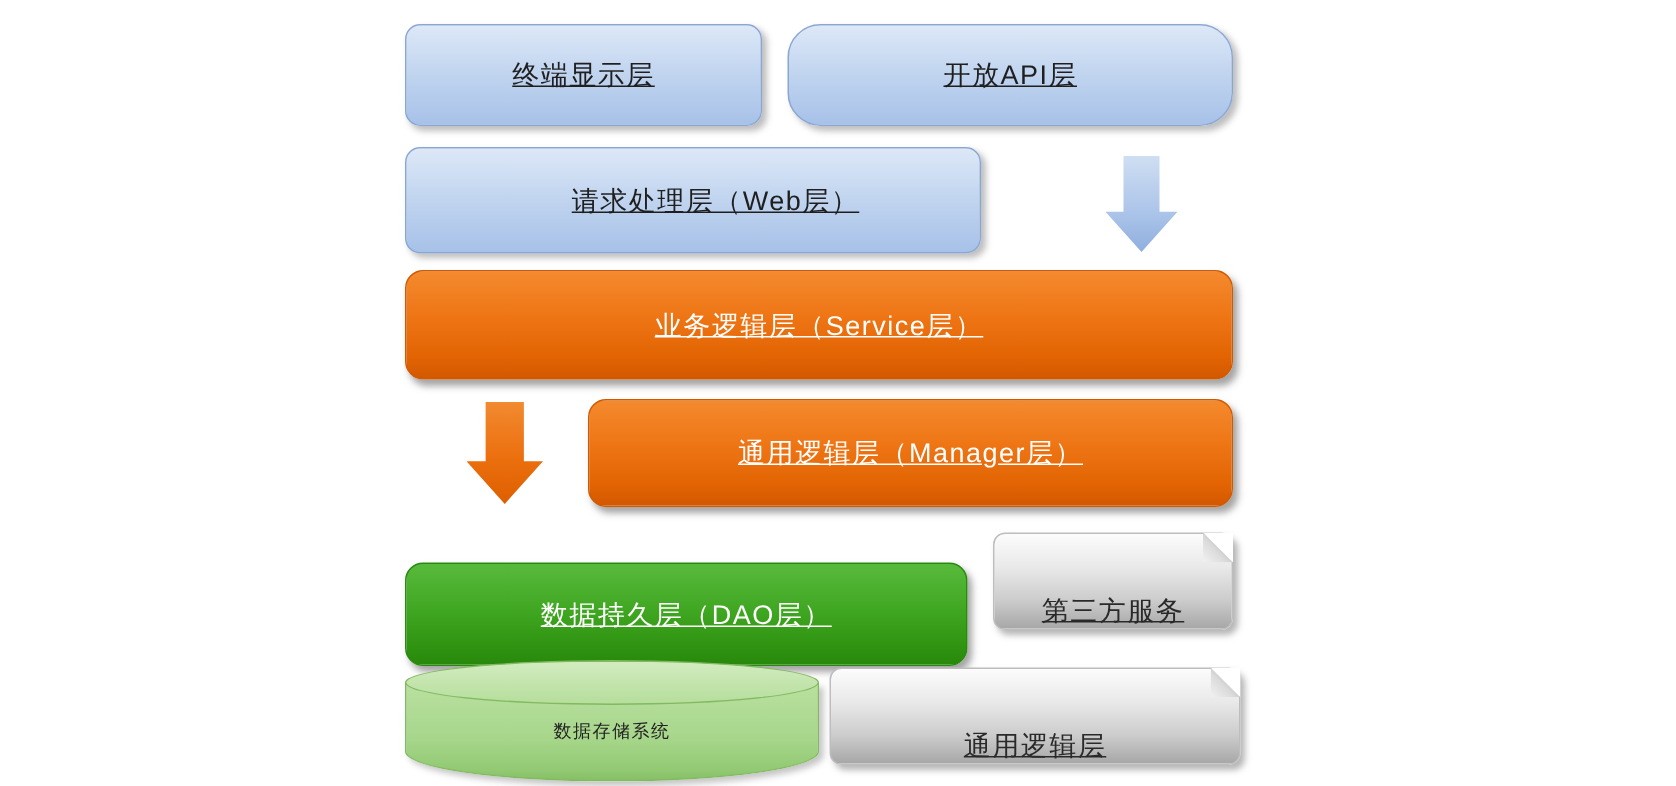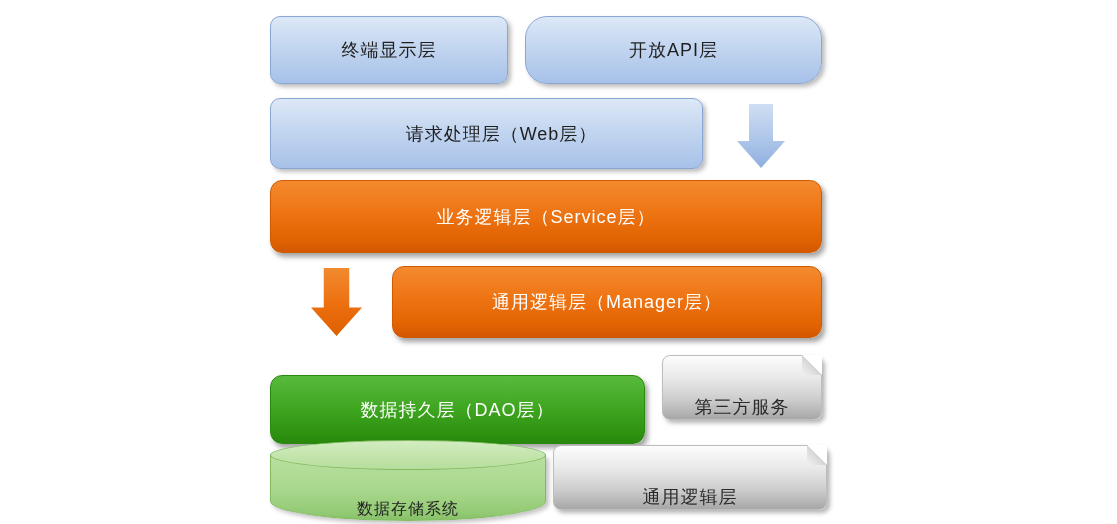--- a/index.html
+++ b/index.html
@@ -8,20 +8,21 @@
     width:1117px;height:524px;
     background:#ffffff;
     font-family:"Liberation Sans","DejaVu Sans",sans-serif;
     overflow:hidden;
   }
   .box{
     position:absolute;
     display:flex;align-items:center;justify-content:center;
     font-size:18px;letter-spacing:1px;white-space:nowrap;
     box-sizing:border-box;
+    text-decoration:underline;
   }
   .blue{
     color:#1f1f1f;
     background:linear-gradient(180deg,#dde8f7 0%,#c3d6f0 45%,#a7c1e8 100%);
     border:1px solid #8aa7d4;
     border-radius:10px;
     box-shadow:3px 3px 4px rgba(110,110,110,.45);
   }
   .orange{
     color:#ffffff;
@@ -71,22 +72,22 @@
     filter:drop-shadow(2px 2px 2px rgba(120,120,120,.55));
   }
   
   .cyl-body{
     position:absolute;
     box-sizing:border-box;
     background:linear-gradient(180deg,#b9e0a0 0%,#a8d78c 55%,#92c973 90%,#86c066 100%);
     border:1px solid #82ba60;
     border-top:none;
     border-radius:0 0 50% 50% / 0 0 20px 20px;
-    display:flex;align-items:flex-end;justify-content:center;
-    font-size:16px;letter-spacing:1px;color:#232323;white-space:nowrap;
+    display:flex;align-items:center;justify-content:center;
+    font-size:12px;letter-spacing:1px;color:#232323;white-space:nowrap;
     box-shadow:3px 3px 4px rgba(110,110,110,.4);
   }
   .cyl-top{
     position:absolute;
     box-sizing:border-box;
     border-radius:50%;
     background:linear-gradient(180deg,#d2ecc0 0%,#b6de9c 100%);
     border:1px solid #82ba60;
   }
 </style>
@@ -95,21 +96,21 @@
 
 <div id="canvas">
 
   <div class="box blue" style="left:270px;top:16px;width:238px;height:68px;">
     <span>终端显示层</span>
   </div>
   <div class="box blue" style="left:525px;top:16px;width:297px;height:68px;border-radius:22px;">
     <span>开放API层</span>
   </div>
 
-  <div class="box blue" style="left:270px;top:98px;width:433px;height:71px;padding-left:30px;">
+  <div class="box blue" style="left:270px;top:98px;width:384px;height:71px;padding-left:30px;">
     <span>请求处理层（Web层）</span>
   </div>
   <div class="arrow blue-a" style="left:737px;top:104px;width:48px;height:64px;"></div>
 
   <div class="box orange" style="left:270px;top:180px;width:552px;height:73px;">
     <span>业务逻辑层（Service层）</span>
   </div>
 
   <div class="arrow orange-a" style="left:311px;top:268px;width:51px;height:68px;"></div>
   <div class="box orange" style="left:392px;top:266px;width:430px;height:72px;">

